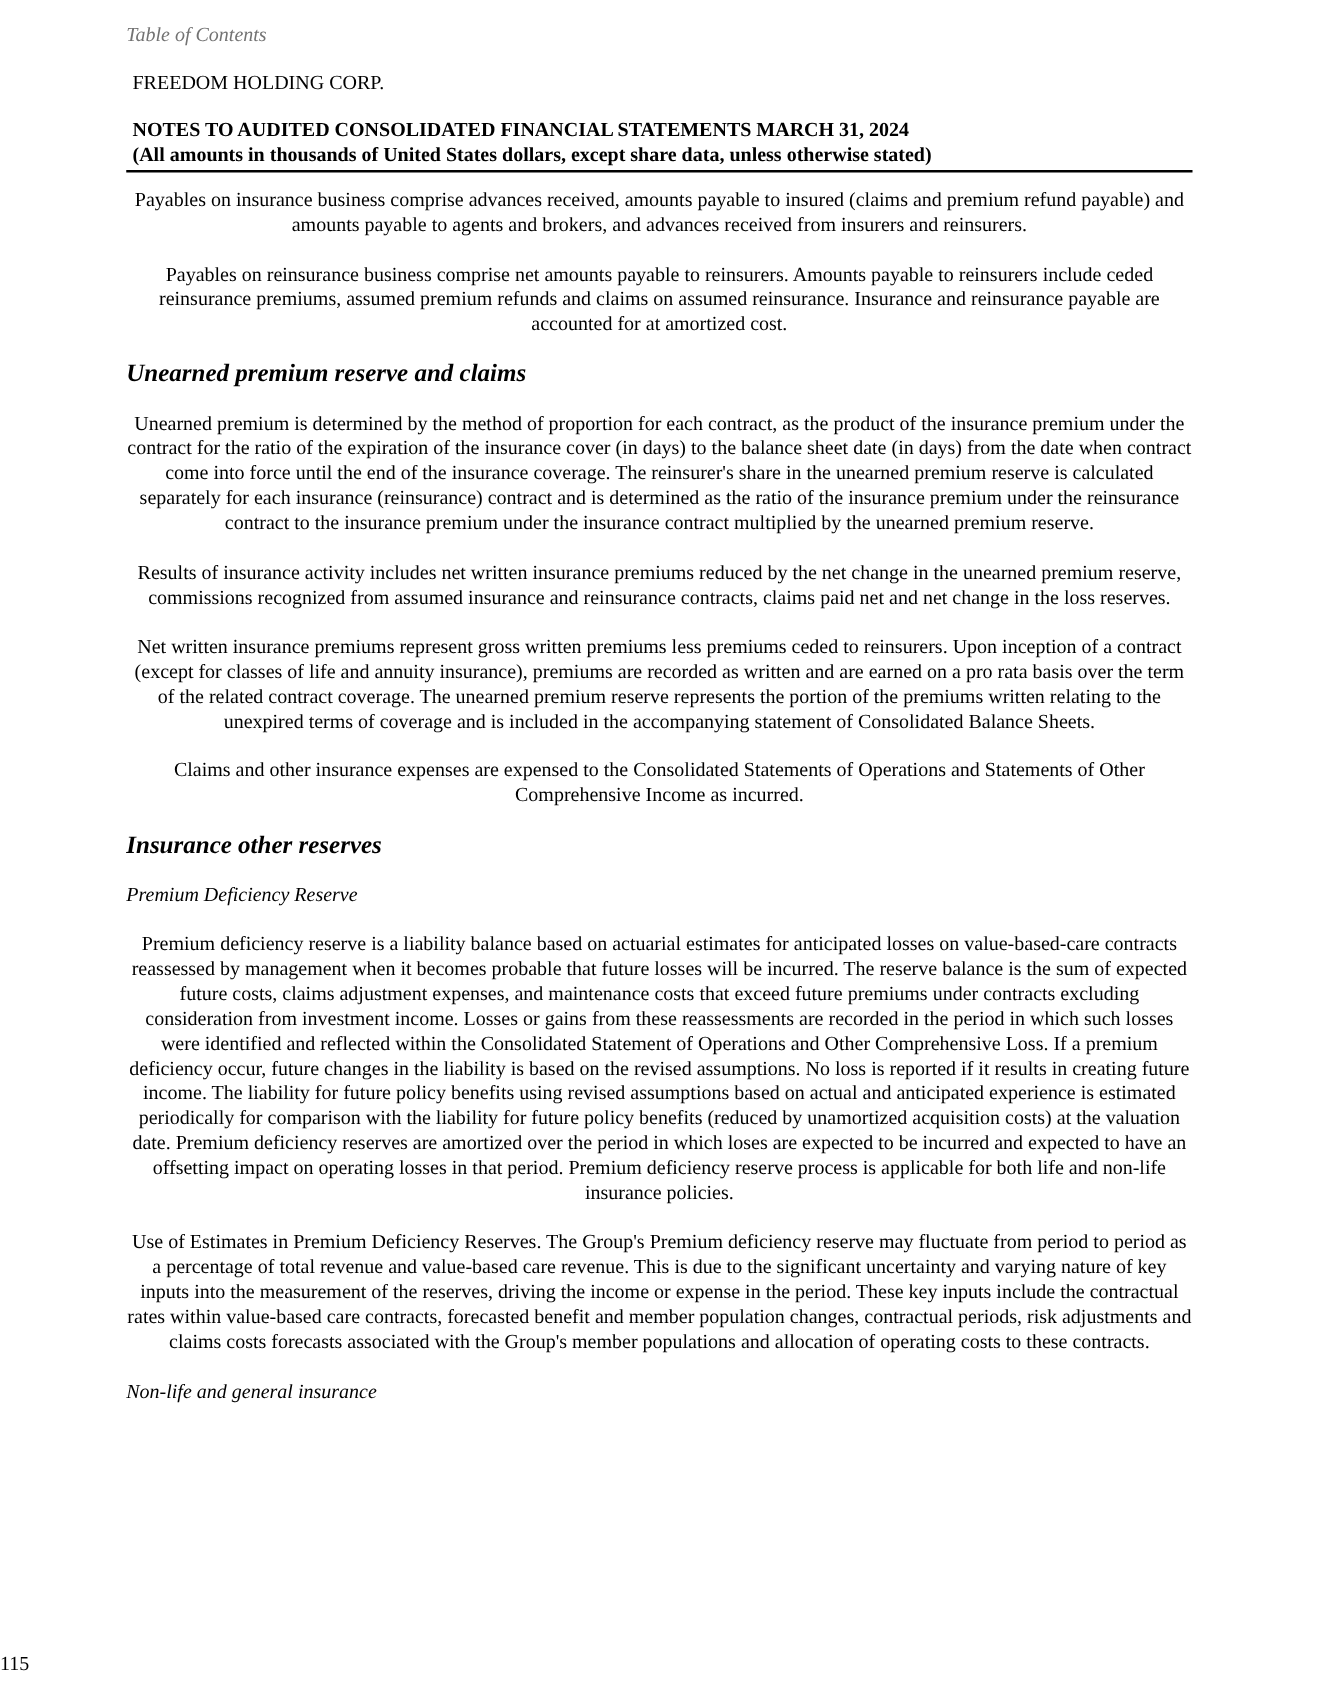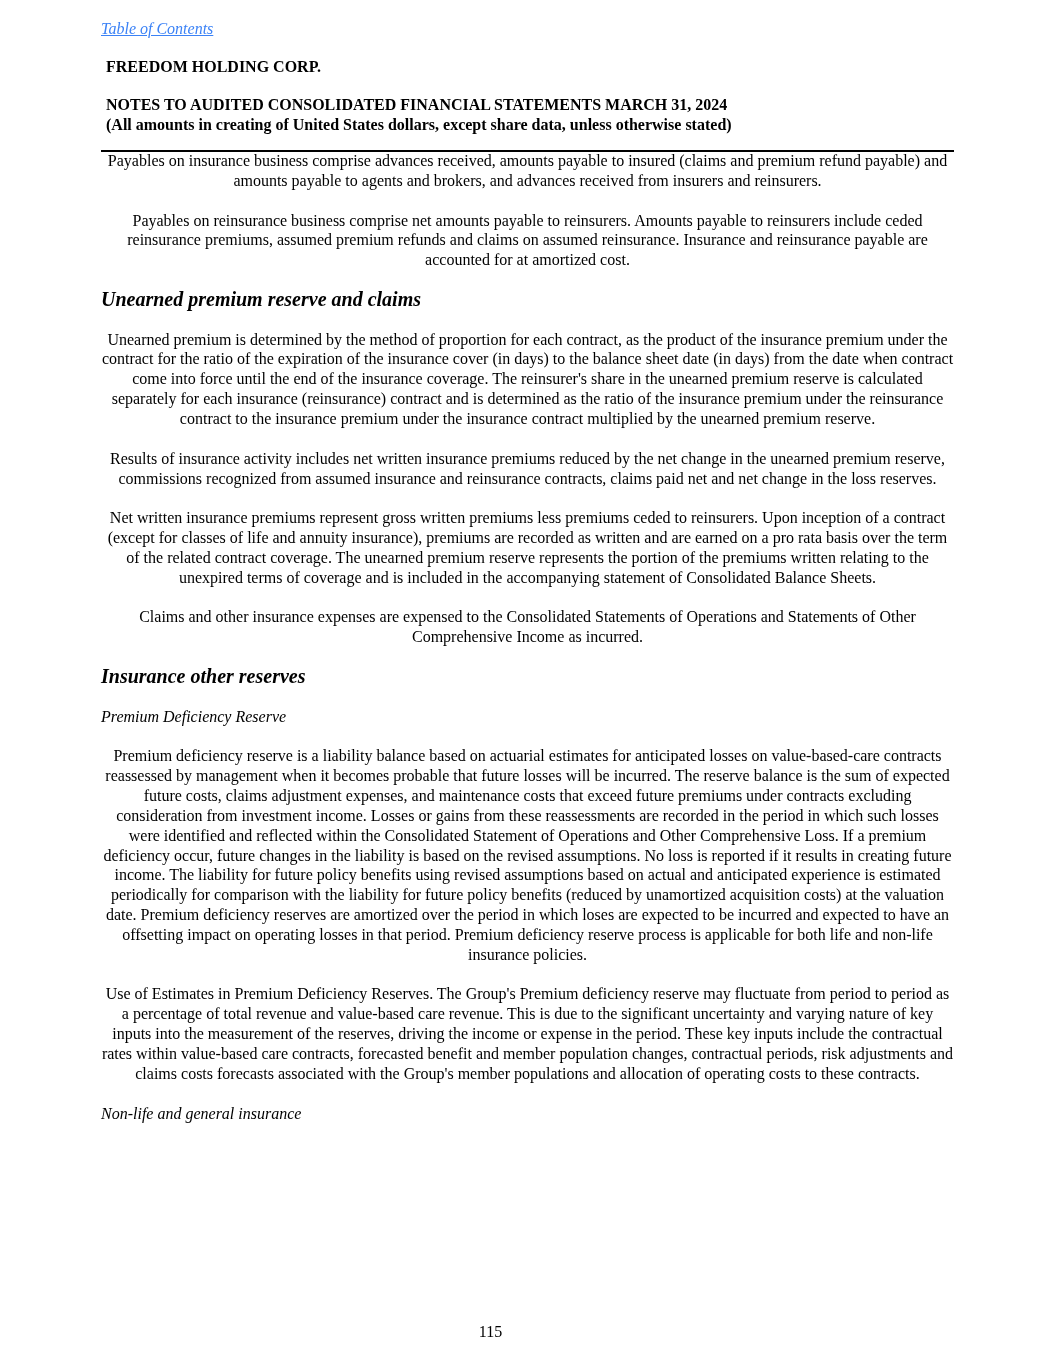--- a/index.html
+++ b/index.html
@@ -14,41 +14,40 @@
       font-family: "Liberation Serif", "DejaVu Serif", serif;
       color: #000000;
       overflow: hidden;
     }
     .toc-link {
       position: absolute;
       left: 101px;
       top: 19px;
       font-size: 16px;
       font-style: italic;
-      color: #3b82f6;
-      text-decoration: underline;
+      color: #737373;
       cursor: pointer;
       line-height: 20px;
     }
     .company {
       position: absolute;
       left: 106px;
       top: 57px;
       font-size: 16px;
-      font-weight: bold;
+      font-weight: normal;
       line-height: 20px;
       white-space: nowrap;
     }
     .notes-header {
       position: absolute;
       left: 101px;
       top: 95px;
       width: 853px;
       border-bottom: 2px solid #000;
-      padding-bottom: 15px;
+      padding-bottom: 1px;
     }
     .notes-header div {
       font-size: 16px;
       font-weight: bold;
       line-height: 20px;
       padding-left: 5px;
       white-space: nowrap;
     }
     .body-text {
       position: absolute;
@@ -73,35 +72,34 @@
       font-size: 16px;
       line-height: 19.85px;
       font-style: italic;
       margin: 0 0 19.85px 0;
     }
     .page-number {
       position: absolute;
       left: 0;
       width: 981px;
       top: 1322px;
-      text-align: center;
       font-size: 16px;
       line-height: 20px;
     }
   </style>
 </head>
 <body>
 
 <a class="toc-link">Table of Contents</a>
 
 <div class="company">FREEDOM HOLDING CORP.</div>
 
 <div class="notes-header">
   <div>NOTES TO AUDITED CONSOLIDATED FINANCIAL STATEMENTS MARCH 31, 2024</div>
-  <div>(All amounts in creating of United States dollars, except share data, unless otherwise stated)</div>
+  <div>(All amounts in thousands of United States dollars, except share data, unless otherwise stated)</div>
 </div>
 
 <div class="body-text">
   <p class="para">Payables on insurance business comprise advances received, amounts payable to insured (claims and premium refund payable) and amounts payable to agents and brokers, and advances received from insurers and reinsurers.</p>
   <p class="para">Payables on reinsurance business comprise net amounts payable to reinsurers. Amounts payable to reinsurers include ceded reinsurance premiums, assumed premium refunds and claims on assumed reinsurance. Insurance and reinsurance payable are accounted for at amortized cost.</p>
   <p class="heading-bi">Unearned premium reserve and claims</p>
   <p class="para">Unearned premium is determined by the method of proportion for each contract, as the product of the insurance premium under the contract for the ratio of the expiration of the insurance cover (in days) to the balance sheet date (in days) from the date when contract come into force until the end of the insurance coverage. The reinsurer's share in the unearned premium reserve is calculated separately for each insurance (reinsurance) contract and is determined as the ratio of the insurance premium under the reinsurance contract to the insurance premium under the insurance contract multiplied by the unearned premium reserve.</p>
   <p class="para">Results of insurance activity includes net written insurance premiums reduced by the net change in the unearned premium reserve, commissions recognized from assumed insurance and reinsurance contracts, claims paid net and net change in the loss reserves.</p>
   <p class="para">Net written insurance premiums represent gross written premiums less premiums ceded to reinsurers. Upon inception of a contract (except for classes of life and annuity insurance), premiums are recorded as written and are earned on a pro rata basis over the term of the related contract coverage. The unearned premium reserve represents the portion of the premiums written relating to the unexpired terms of coverage and is included in the accompanying statement of Consolidated Balance Sheets.</p>
   <p class="para">Claims and other insurance expenses are expensed to the Consolidated Statements of Operations and Statements of Other Comprehensive Income as incurred.</p>

